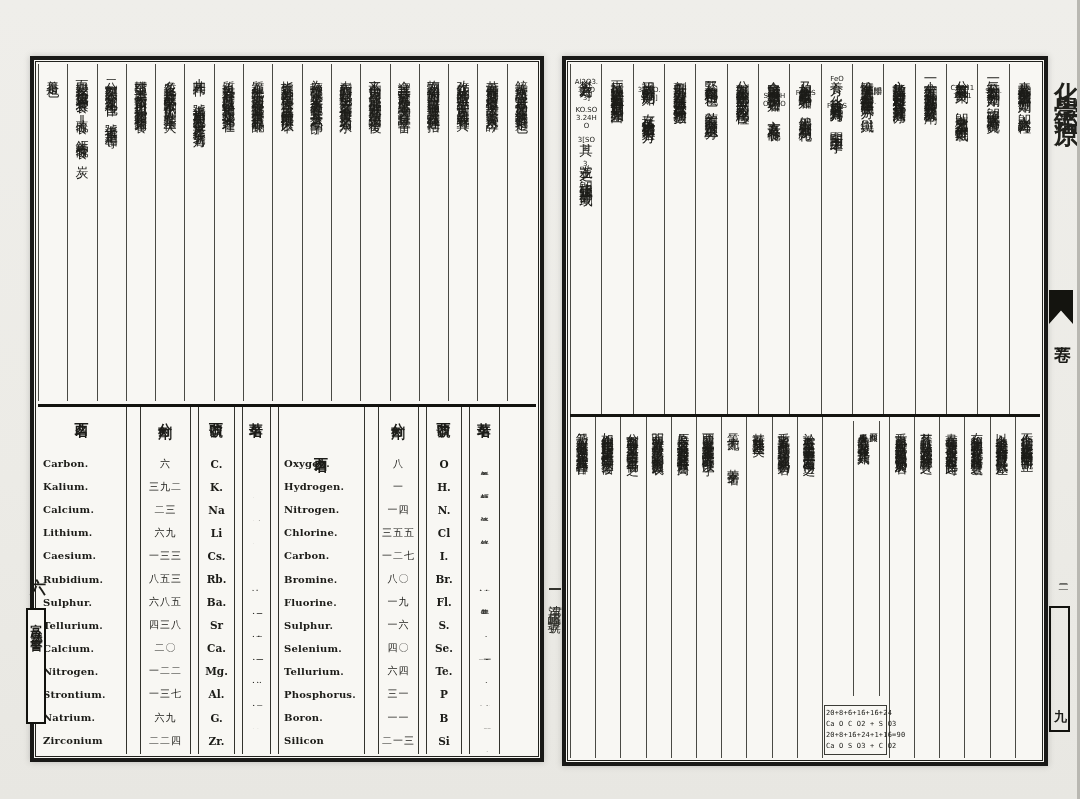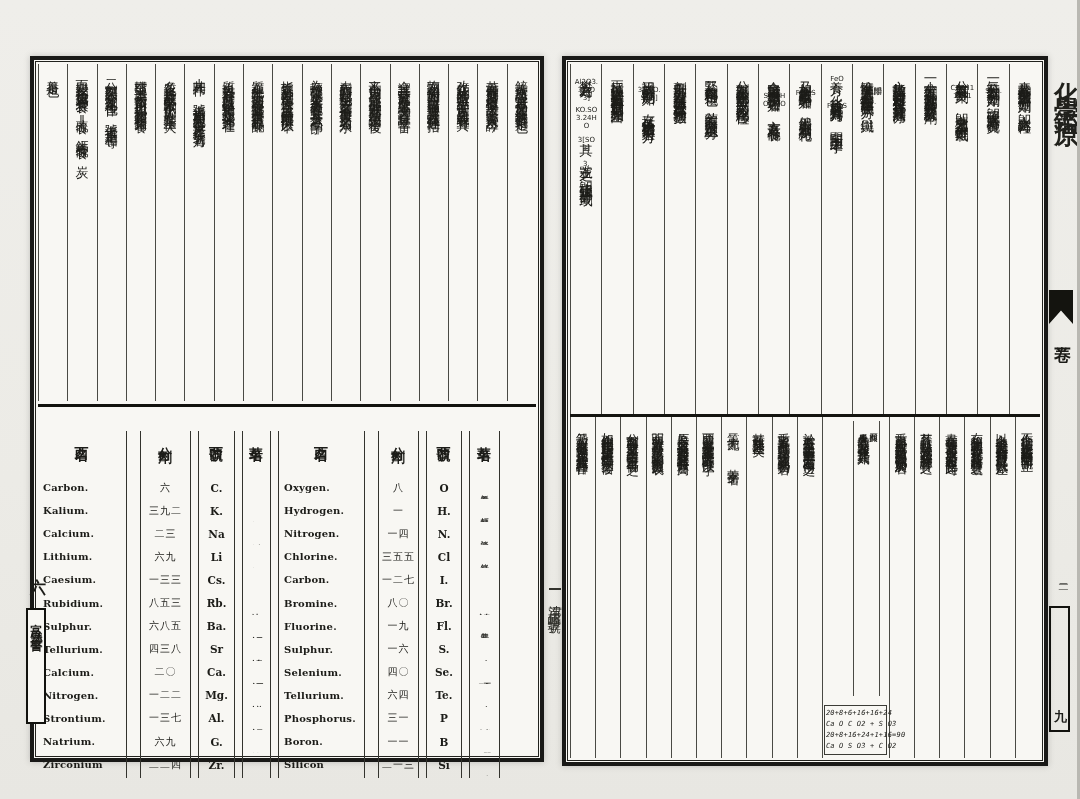--- a/index.html
+++ b/index.html
@@ -34,28 +34,28 @@
   .note{display:inline-block;writing-mode:vertical-rl;text-orientation:upright;margin:1px 0;}
   .note-col{display:block;font-size:8.5px;line-height:10.5px;letter-spacing:0;}
   
   .col-eq{position:relative;width:74px;box-sizing:border-box;border-left:1px solid #4a4a44;}
   .zhinei{position:absolute;top:4px;right:9px;height:calc(100% - 66px);width:27px;
           box-sizing:border-box;border-left:1px solid #4a4a44;border-right:1px solid #4a4a44;
           writing-mode:vertical-rl;text-orientation:upright;font-size:12.5px;
           line-height:25px;letter-spacing:1.5px;padding-top:2px;overflow:hidden;}
   .eqbox{position:absolute;left:1px;right:2px;bottom:3px;border:1px solid #3c3c36;
          writing-mode:horizontal-tb;font-family:"DejaVu Sans Mono","Liberation Mono",monospace;
-         font-size:7px;line-height:11px;padding:2px 1px;background:#f8f7f3;font-style:italic;}
+         font-size:7px;line-height:11px;padding:2px 1px;background:#f8f7f3;}
   .eqline{white-space:nowrap;letter-spacing:.2px;}
   
-  .tbl{display:flex;height:100%;align-items:stretch;margin-top:24px;}
+  .tbl{display:flex;height:100%;align-items:stretch;}
   .tc{box-sizing:border-box;border-left:1px solid #33332d;display:flex;flex-direction:column;}
   .tc.first{border-left:none;}
   .tc-west1{width:88px;}.tc-fen1{width:50px;}.tc-sym1{width:36px;}.tc-hua1{width:28px;}
-  .tc-west2{width:86px;}.tc-fen2{width:40px;}.tc-sym2{width:35px;}.tc-hua2{width:30px;}
+  .tc-west2{width:86px;text-align:right;}.tc-fen2{width:40px;}.tc-sym2{width:35px;}.tc-hua2{width:30px;}
   .tc-sep{width:14px;}.tc-sep-s{width:8px;}.tc-end{flex:1;}
   .thead{height:42px;display:flex;justify-content:center;padding-top:5px;box-sizing:border-box;}
   .thead span{writing-mode:vertical-rl;text-orientation:upright;font-size:14px;font-weight:700;
               letter-spacing:1px;line-height:1;}
   .trows{flex:1;display:flex;flex-direction:column;padding-top:3px;}
   .cell{height:23.1px;display:flex;align-items:center;justify-content:center;overflow:hidden;}
   .cell-west{justify-content:flex-start;padding-left:5px;font-size:10px;font-weight:600;
              letter-spacing:.2px;font-family:"DejaVu Serif","Liberation Serif",serif;}
   .cell-fen{font-size:10px;letter-spacing:1px;}
   .cell-sym{font-size:10.5px;font-weight:600;font-family:"DejaVu Serif","Liberation Serif",serif;}

